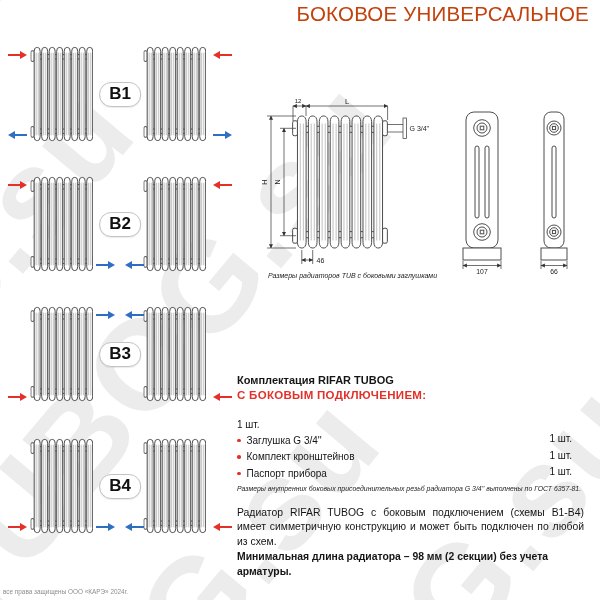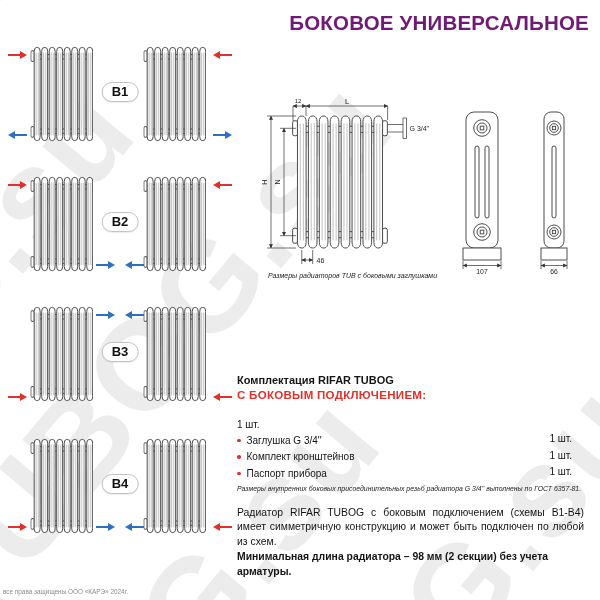--- a/index.html
+++ b/index.html
@@ -15,30 +15,30 @@
     display:flex; flex-direction:column; gap:66px; }
   .wm-row { font-size:128px; font-weight:800; white-space:nowrap; letter-spacing:2px;
     color:var(--watermark); line-height:1; }
   .wm-row:nth-child(2){ margin-left:-260px; }
   .wm-row:nth-child(3){ margin-left:-90px; }
   .wm-row:nth-child(4){ margin-left:-340px; }
   .wm-row:nth-child(5){ margin-left:-160px; }
   .wm-row:nth-child(6){ margin-left:-420px; }
   .layer { position:absolute; inset:0; z-index:1; }
   
-  .title { position:absolute; top:10px; right:11px; text-align:right;
-    font-size:20.5px; line-height:1.22; font-weight:700; color:#701a75; letter-spacing:0.2px; }
+  .title { position:absolute; top:1px; right:11px; text-align:right;
+    font-size:20.5px; line-height:1.22; font-weight:400; color:#c2410c; letter-spacing:0.2px; }
   
   .scheme { position:absolute; left:8px; width:224px; height:104px; }
   .scheme.s1{ top:44px; } .scheme.s2{ top:174px; } .scheme.s3{ top:304px; } .scheme.s4{ top:436px; }
   .rad { position:absolute; top:2px; width:66px; height:96px; }
   .rad.left{ left:19px; } .rad.right{ left:132px; }
   .badge { position:absolute; top:38px; left:50%; transform:translateX(-50%);
     background:#fff; border:1px solid #c3c3c3; border-radius:12px;
-    padding:1px 9px 2px; font-size:13px; font-weight:bold; color:#111;
+    padding:1px 9px 2px; font-size:17px; font-weight:bold; color:#111;
     box-shadow:0 1px 1px rgba(0,0,0,0.08); }
   .arrow { position:absolute; width:19px; height:2.4px; }
   .arrow::before { content:''; position:absolute; left:0; top:0; width:13px; height:2.4px; background:var(--c); }
   .arrow::after { content:''; position:absolute; left:12px; top:-3.3px;
     border-left:7px solid var(--c); border-top:4.5px solid transparent; border-bottom:4.5px solid transparent; }
   .arrow.red{ --c:var(--red); } .arrow.blue{ --c:var(--blue); }
   .arrow.left{ transform:scaleX(-1); }
   .a-tl{ left:0; top:10px; }  .a-bl{ left:0; top:90px; }
   .a-tr{ left:205px; top:10px; } .a-br{ left:205px; top:90px; }
   .a-bm1{ left:88px; top:90px; } .a-bm2{ left:117px; top:90px; }

